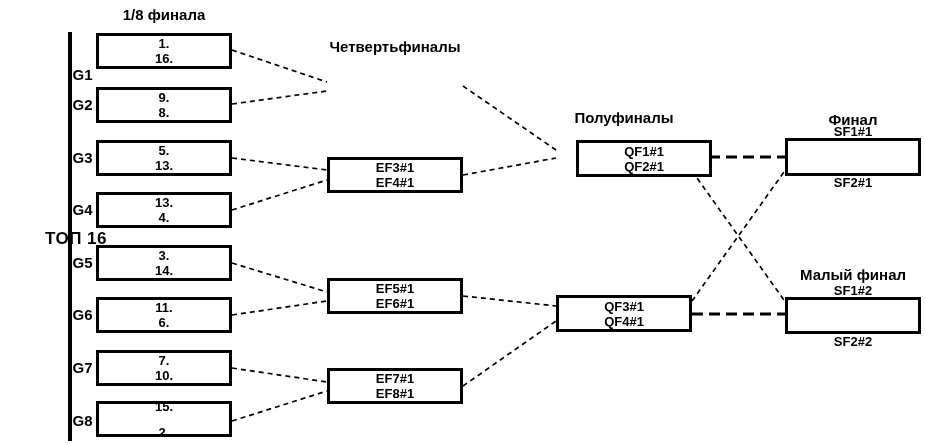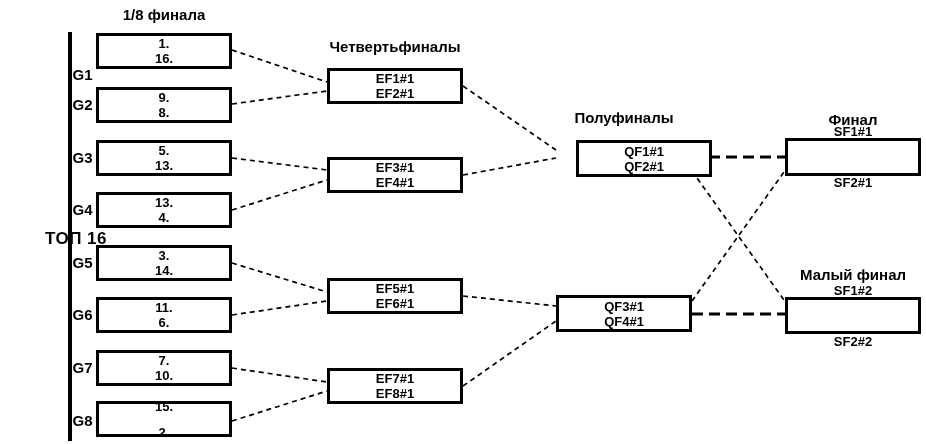--- a/index.html
+++ b/index.html
@@ -128,24 +128,20 @@
   </div>
   <div class="mbox gbox" style="top:350px;">
     <div class="bline">7.</div>
     <div class="bline">10.</div>
   </div>
   <div class="mbox gbox" style="top:401px;gap:11px;">
     <div class="bline">15.</div>
     <div class="bline">2.</div>
   </div>
 
-  <div class="mbox efbox" style="top:68px;">
-    <div class="bline">EF1#1</div>
-    <div class="bline">EF2#1</div>
-  </div>
   <div class="mbox efbox" style="top:157px;">
     <div class="bline">EF3#1</div>
     <div class="bline">EF4#1</div>
   </div>
   <div class="mbox efbox" style="top:278px;">
     <div class="bline">EF5#1</div>
     <div class="bline">EF6#1</div>
   </div>
   <div class="mbox efbox" style="top:368px;">
     <div class="bline">EF7#1</div>

